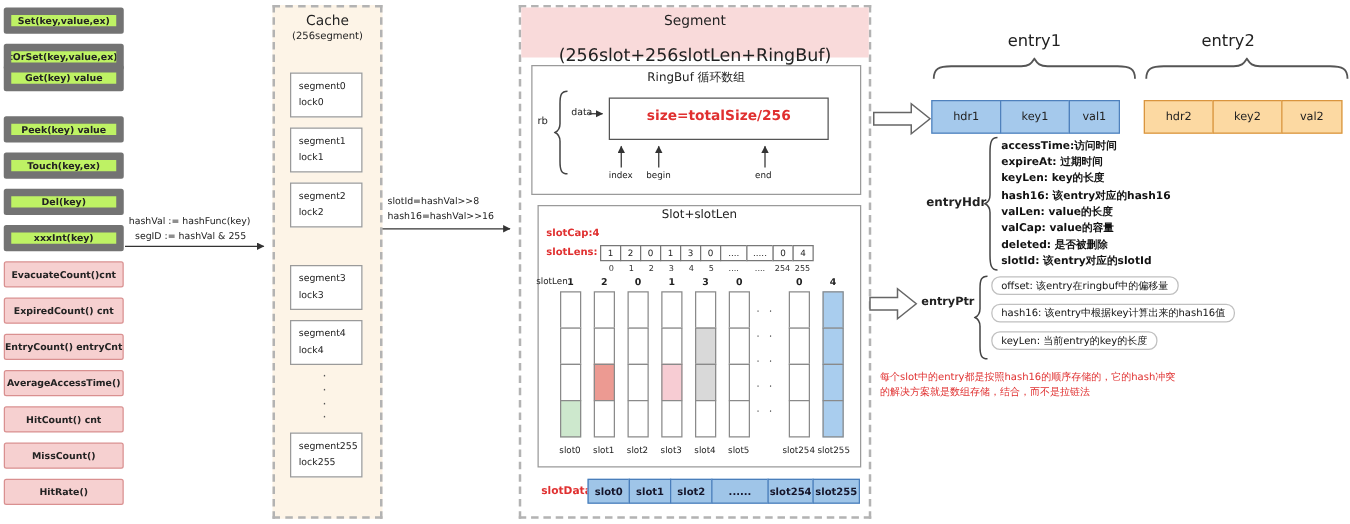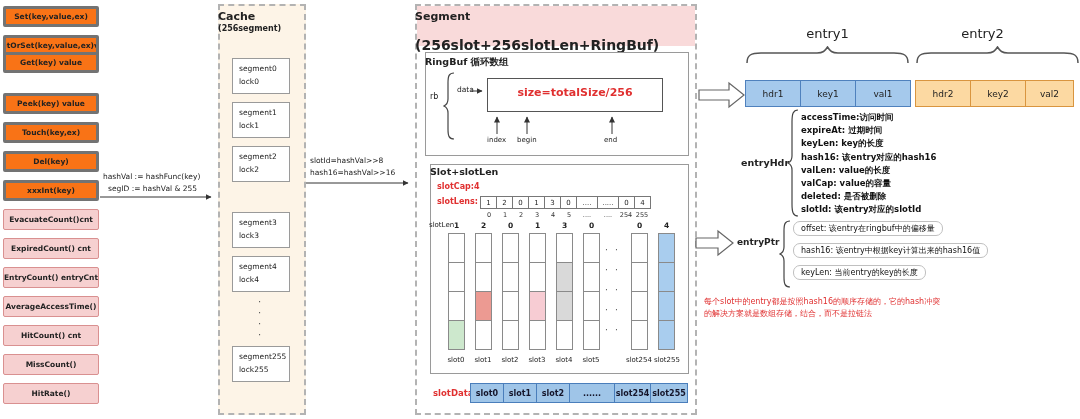--- a/index.html
+++ b/index.html
@@ -1,28 +1,28 @@
 <!DOCTYPE html>
 <html><head>
 <meta charset="utf-8">
 <style>
   html,body{margin:0;padding:0;}
   body{font-family:"DejaVu Sans","Liberation Sans",sans-serif;background:#fff;}
   .canvas{position:relative;width:1080px;height:419px;background:#fff;overflow:hidden;}
   .abs{position:absolute;}
   .api{position:absolute;left:3px;width:96px;height:21px;display:flex;align-items:center;justify-content:center;
        font-size:7.5px;font-weight:bold;color:#222;border-radius:2px;box-sizing:border-box;text-align:center;white-space:nowrap;overflow:hidden;}
-  .api.green{background:#f97316;border:3px solid #737373;}
+  .api.green{background:#bef264;border:6px solid #737373;}
   .api.pink{background:#f6d0d0;border:1px solid #d99090;}
   .arrowtext{position:absolute;font-size:7.5px;color:#222;white-space:nowrap;}
   .dashedbox{position:absolute;box-sizing:border-box;border:2px dashed #b3b3b3;}
   .cachebox{background:#fdf4e7;}
   .segbox{background:#fff;}
   .seghdr{position:absolute;left:0;top:0;width:100%;height:40px;background:#f9dada;}
-  .boxtitle{position:absolute;font-weight:bold;color:#222;}
+  .boxtitle{position:absolute;text-align:center;font-weight:normal;color:#222;}
   .segitem{position:absolute;left:232px;width:58px;height:36px;background:#fff;border:1px solid #9a9a9a;box-sizing:border-box;
            font-size:7.5px;color:#222;padding:3px 0 0 6px;line-height:13px;}
   .segitem span{display:block;}
   .innerbox{position:absolute;background:#fff;border:1px solid #9a9a9a;box-sizing:border-box;}
   .red{color:#e03030;}
   .lenscell{position:absolute;top:196px;height:13px;border:1px solid #777;box-sizing:border-box;background:#fff;font-size:7px;
             display:flex;align-items:center;justify-content:center;color:#222;}
   .lensidx{position:absolute;top:211px;font-size:6.5px;color:#333;text-align:center;width:24px;}
   .colhead{position:absolute;top:221px;width:17px;text-align:center;font-size:7.5px;font-weight:600;color:#222;}
   .scol{position:absolute;top:233px;width:17px;}
@@ -240,21 +240,21 @@
   <div class="entrylabel" style="left:745px">entry1</div>
   <div class="entrylabel" style="left:900px">entry2</div>
   <svg class="abs" style="left:745px;top:46px" width="165" height="18">
     <path d="M2,17 C2,9 6,7 16,7 L72,7 C78,7 80,5 82.5,1 C85,5 87,7 93,7 L149,7 C159,7 163,9 163,17" stroke="#555" stroke-width="1.5" fill="none"></path>
   </svg>
   <svg class="abs" style="left:915px;top:46px" width="165" height="18">
     <path d="M2,17 C2,9 6,7 16,7 L72,7 C78,7 80,5 82.5,1 C85,5 87,7 93,7 L149,7 C159,7 163,9 163,17" stroke="#555" stroke-width="1.5" fill="none"></path>
   </svg>
   <div class="ecell eblue" style="left:745px;width:56px">hdr1</div>
   <div class="ecell eblue" style="left:800px;width:56px">key1</div>
-  <div class="ecell eblue" style="left:855px;width:56px">val1</div>
+  <div class="ecell eblue" style="left:855px;width:41px">val1</div>
   <div class="ecell eorange" style="left:915px;width:56px">hdr2</div>
   <div class="ecell eorange" style="left:970px;width:56px">key2</div>
   <div class="ecell eorange" style="left:1025px;width:49px">val2</div>
 
   <div class="arrowtext" style="left:741px;top:157px;font-size:9.5px;font-weight:600">entryHdr</div>
   <svg class="abs" style="left:787px;top:109px" width="12" height="108">
     <path d="M11,1 C6,1 5,5 5,13 L5,47 C5,51 3,53 1,54 C3,55 5,57 5,61 L5,95 C5,103 6,107 11,107" stroke="#444" stroke-width="1.2" fill="none"></path>
   </svg>
   <div class="abs" style="left:801px;top:111px">
     <div class="hdrline">accessTime:访问时间</div>

